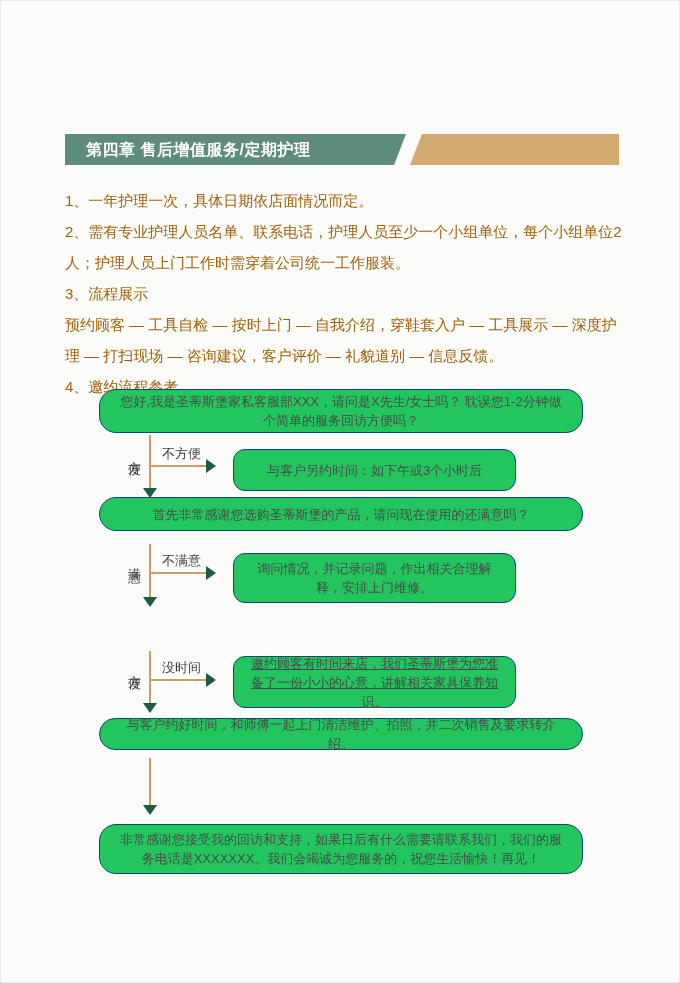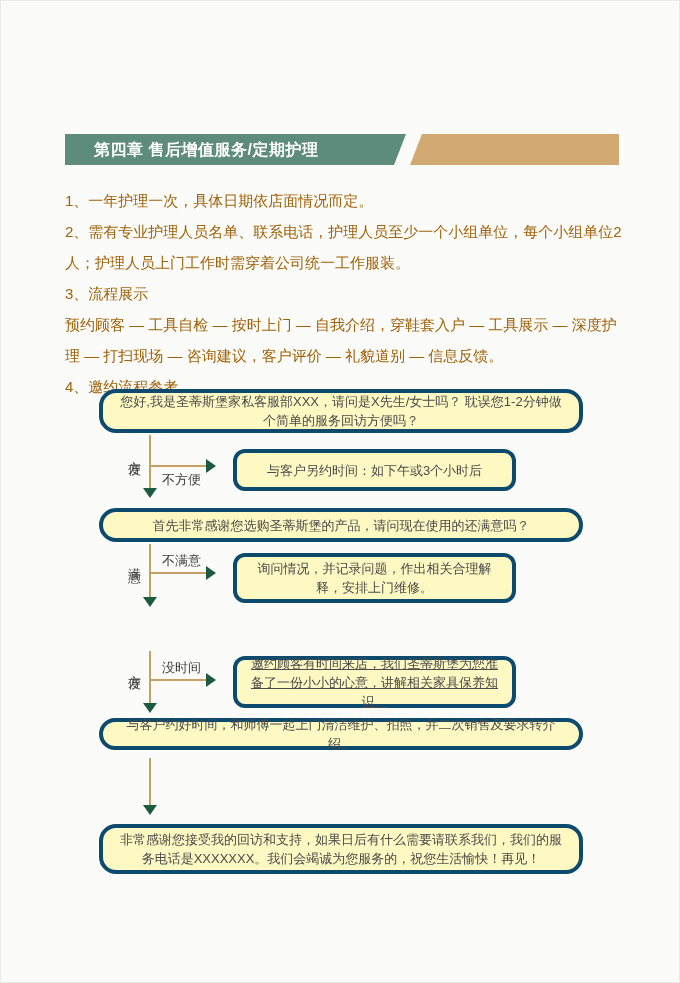--- a/index.html
+++ b/index.html
@@ -19,21 +19,21 @@
   .hdr-green {
     position: absolute;
     left: 64px; top: 133px;
     width: 341px; height: 31px;
     background: #5d8c7c;
     clip-path: polygon(0 0, 100% 0, calc(100% - 12px) 100%, 0 100%);
     color: #ffffff;
     font-size: 16px;
     font-weight: bold;
     line-height: 31px;
-    padding-left: 29px;
+    padding-left: 21px;
     letter-spacing: 0.5px;
     white-space: nowrap;
   }
   .hdr-tan {
     position: absolute;
     left: 409px; top: 133px;
     width: 209px; height: 31px;
     background: #d2aa71;
     clip-path: polygon(12px 0, 100% 0, 100% 100%, 0 100%);
   }
@@ -44,22 +44,22 @@
     left: 64px; top: 184px;
     width: 557px;
     font-size: 15px;
     line-height: 31px;
     color: #a16207;
   }
 
   
   .flow-box, .side-box {
     position: absolute;
-    background: #fef9c3;
-    border: 4px solid #0c4a6e;
+    background: #22c55e;
+    border: 1px solid #0c4a6e;
     display: flex;
     align-items: center;
     justify-content: center;
     text-align: center;
     font-size: 13px;
     line-height: 19px;
     color: #4a4a4a;
   }
   .flow-box { left: 98px; width: 484px; border-radius: 17px; padding: 0 14px; }
   .side-box { left: 232px; width: 283px; border-radius: 12px; padding: 0 13px; }
@@ -130,26 +130,26 @@
 
   <div class="flow-box" style="top:388px; height:44px;">
     <span>您好,我是圣蒂斯堡家私客服部XXX，请问是X先生/女士吗？ 耽误您1-2分钟做个简单的服务回访方便吗？</span>
   </div>
 
   <div class="vline" style="top:434px; height:53px;"></div>
   <div class="arrow-down" style="top:487px;"></div>
   <div class="v-label" style="top:449px;">方便</div>
   <div class="hline" style="top:464px;"></div>
   <div class="arrow-right" style="top:458px;"></div>
-  <div class="h-label" style="top:470px;">不方便</div>
+  <div class="h-label" style="top:444px;">不方便</div>
   <div class="side-box" style="top:448px; height:42px;">
     <span>与客户另约时间：如下午或3个小时后</span>
   </div>
 
-  <div class="flow-box" style="top:507px; height:34px;">
+  <div class="flow-box" style="top:496px; height:34px;">
     <span>首先非常感谢您选购圣蒂斯堡的产品，请问现在使用的还满意吗？</span>
   </div>
 
   <div class="vline" style="top:543px; height:53px;"></div>
   <div class="arrow-down" style="top:596px;"></div>
   <div class="v-label" style="top:556px;">满意</div>
   <div class="hline" style="top:571px;"></div>
   <div class="arrow-right" style="top:565px;"></div>
   <div class="h-label" style="top:551px;">不满意</div>
   <div class="side-box" style="top:552px; height:50px;">

